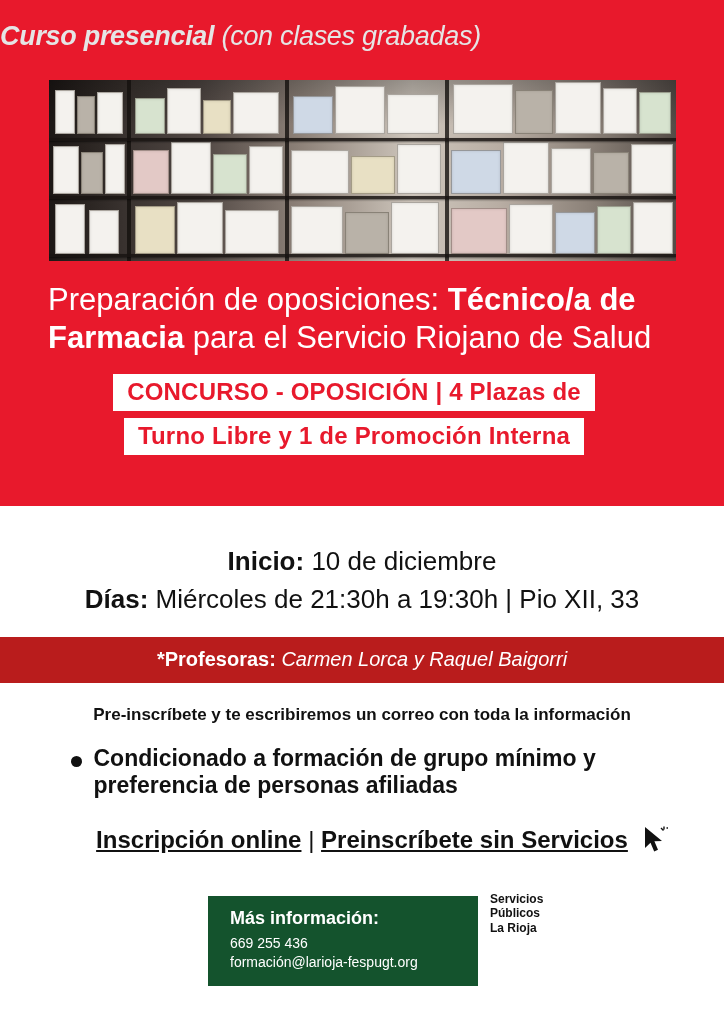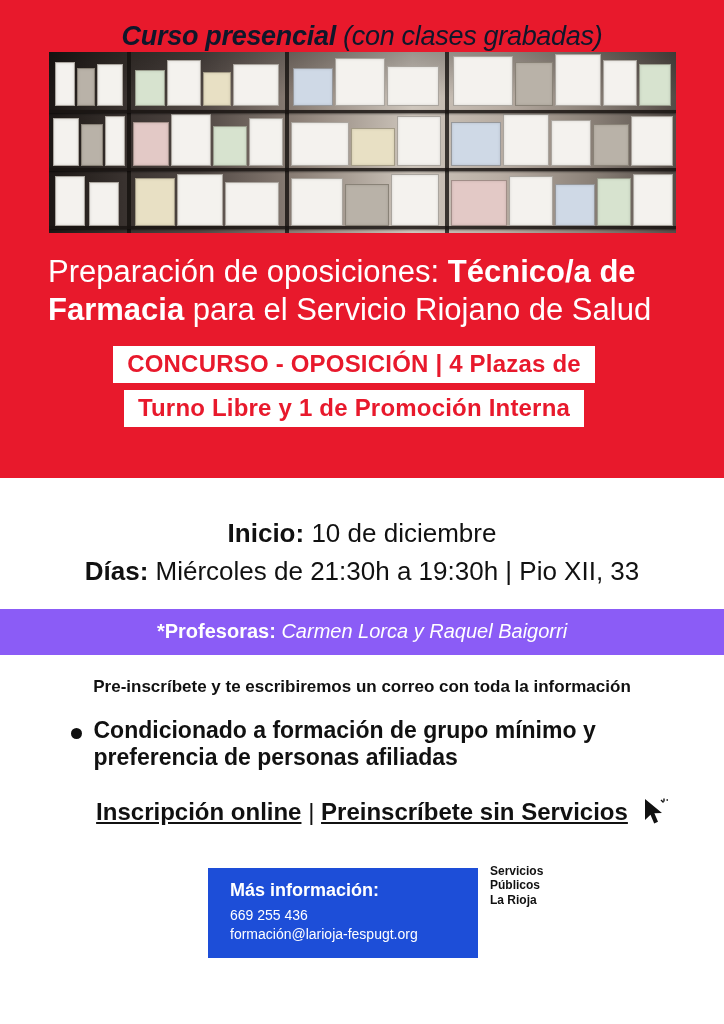--- a/index.html
+++ b/index.html
@@ -10,26 +10,25 @@
     overflow: hidden;
   }
   .poster { position: relative; width: 724px; height: 1024px; background: #ffffff; }
 
   
   .top-panel {
     background: #e8192c;
     padding: 22px 0 18px 0;
   }
   .headline {
-    text-align: center;
-    color: #0f172a;
+    color: #e5e5e5;
     font-size: 27px;
     line-height: 1.1;
     letter-spacing: -0.3px;
-    margin-bottom: 0;
+    margin-bottom: 28px;
   }
   .headline .b { font-weight: bold; font-style: italic; }
   .headline .i { font-style: italic; font-weight: normal; }
 
   
   .photo-wrap {
     width: 627px;
     height: 181px;
     margin: 0 auto;
     position: relative;
@@ -102,21 +101,21 @@
     color: #111111;
   }
   .info-line {
     font-size: 26px;
     line-height: 1.45;
   }
   .info-line .lbl { font-weight: bold; }
 
   
   .teachers {
-    background: #8b5cf6;
+    background: #b91c1c;
     color: #ffffff;
     text-align: center;
     padding: 11px 0 12px 0;
     font-size: 20px;
   }
   .teachers .lbl { font-weight: bold; }
   .teachers .names { font-style: italic; }
 
   
   .mid {
@@ -174,21 +173,21 @@
     grid-template-columns: repeat(21, 1fr);
     grid-template-rows: repeat(21, 1fr);
   }
   .qr-grid i { background: transparent; }
   .qr-grid i.on { background: #111111; }
 
   .contact {
     position: absolute;
     left: 208px; top: 18px;
     width: 270px; height: 90px;
-    background: #1d4ed8;
+    background: #14532d;
     color: #ffffff;
     padding: 12px 14px 10px 22px;
   }
   .contact .t { font-weight: bold; font-size: 18px; margin-bottom: 5px; }
   .contact .d { font-size: 14px; line-height: 1.35; }
 
   .ugt {
     position: absolute;
     right: 40px; top: 10px;
     width: 196px;

